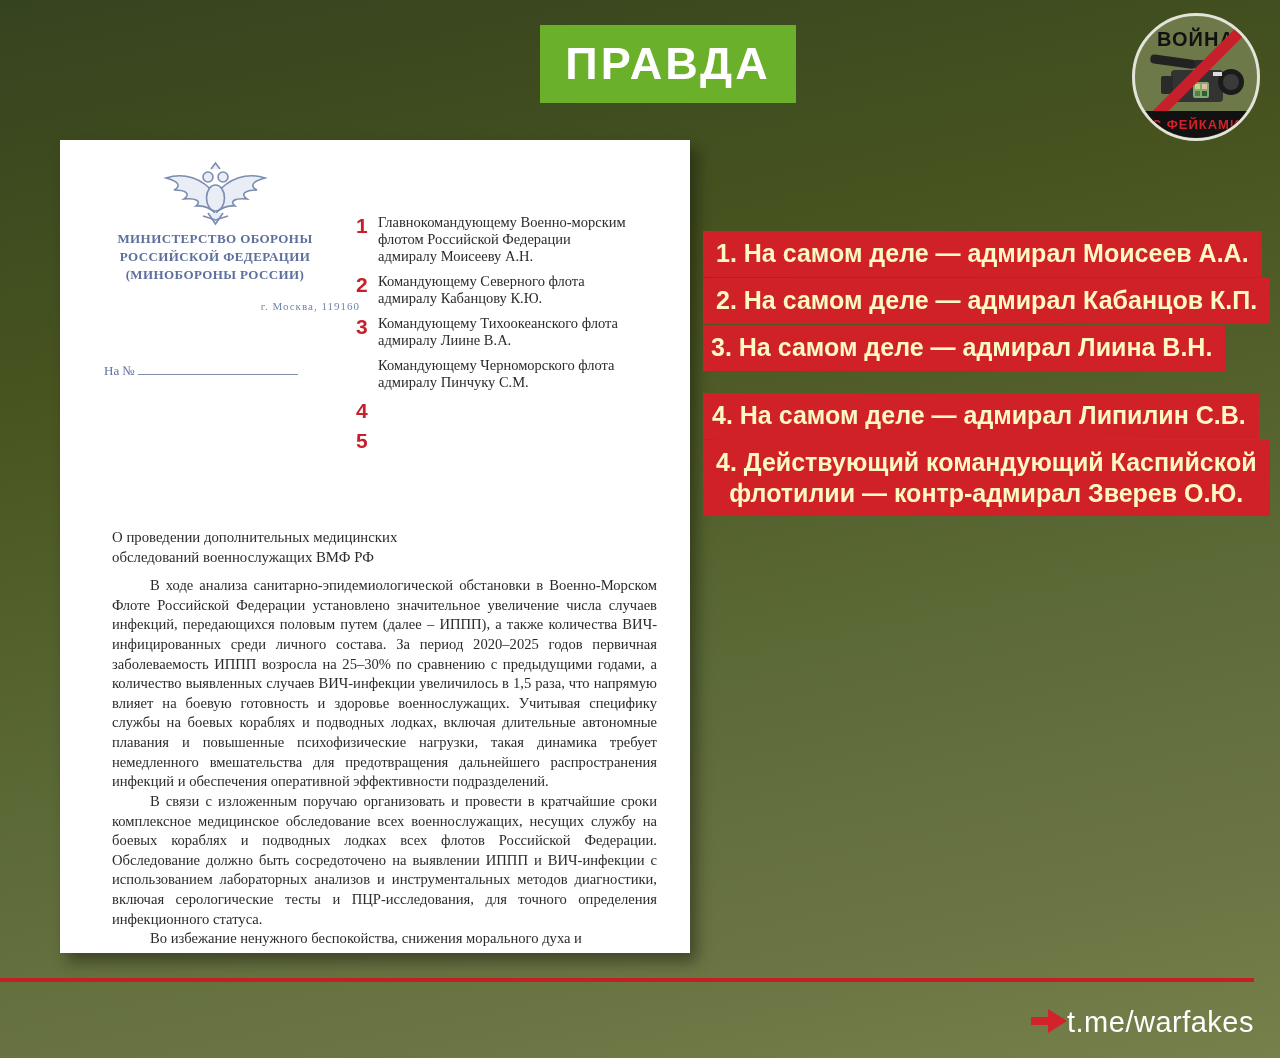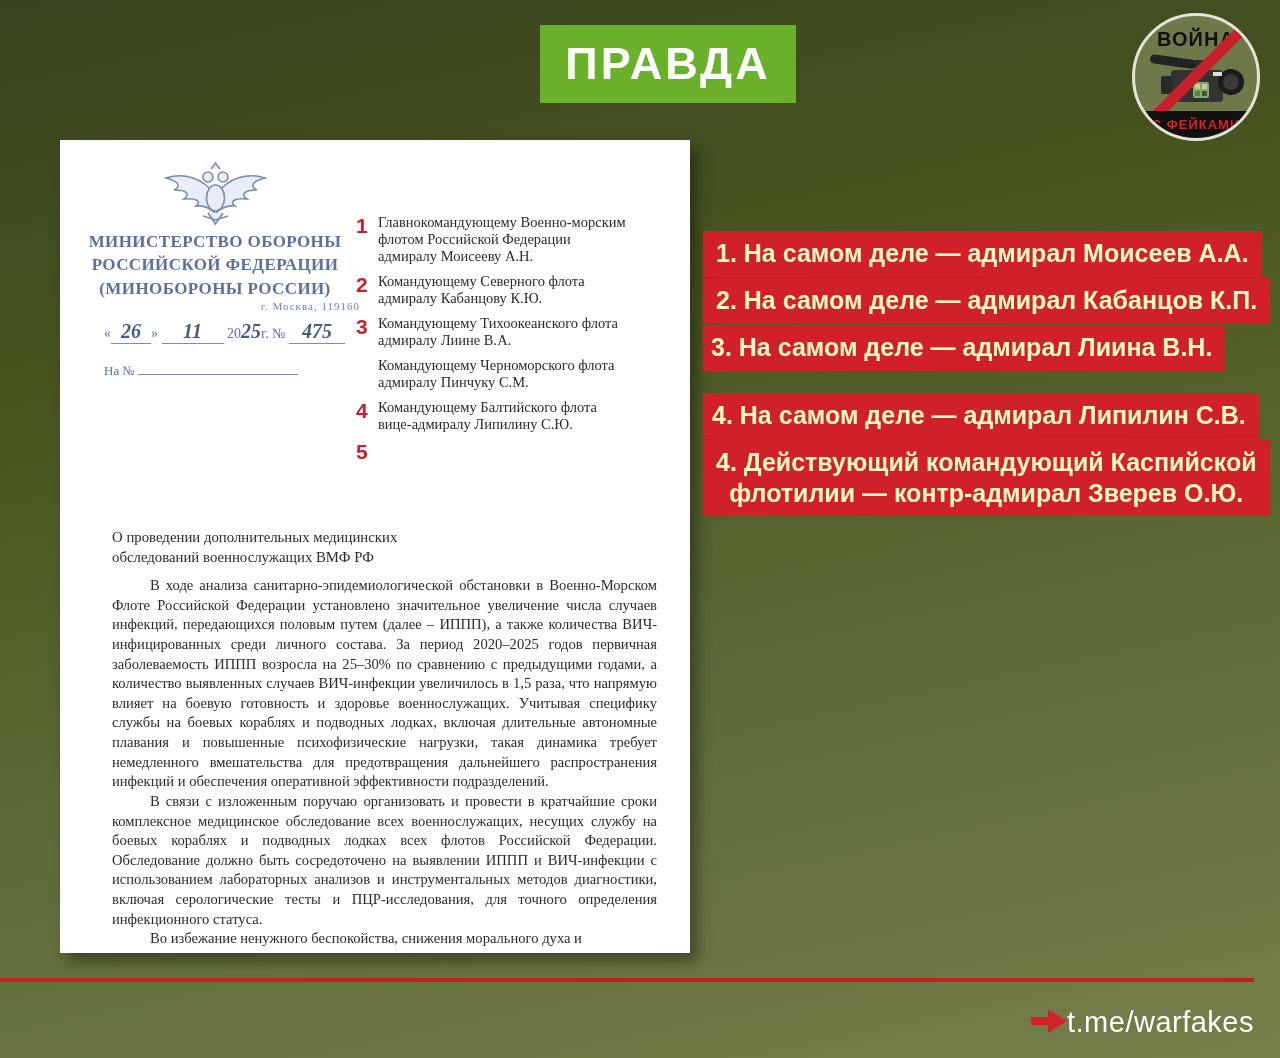--- a/index.html
+++ b/index.html
@@ -26,21 +26,21 @@
   .logo .logo-band{position:absolute;bottom:0;left:0;width:100%;height:27px;background:#111;
     display:flex;align-items:center;justify-content:center;z-index:5;}
   .logo .logo-band span{color:#d2232a;font-weight:bold;font-size:13px;letter-spacing:1px;}
 
   
   .doc{left:60px;top:140px;width:630px;height:813px;background:#fff;
     box-shadow:7px 9px 14px rgba(0,0,0,0.38);color:#2b2b2b;}
   .doc *{font-family:"Liberation Serif",serif;}
   .emblem{position:absolute;left:98px;top:20px;}
   .ministry{position:absolute;left:10px;top:90px;width:290px;text-align:center;
-    color:#5d6f9d;font-weight:bold;font-size:17px;line-height:1.38;letter-spacing:.4px;
+    color:#5d6f9d;font-weight:bold;font-size:13px;line-height:1.38;letter-spacing:.4px;
     white-space:pre-line;}
   .city{position:absolute;left:10px;top:160px;width:290px;text-align:right;
     color:#7386ab;font-size:11px;letter-spacing:1px;}
   .date-row{position:absolute;left:44px;top:180px;width:250px;color:#5d6f9d;font-size:14px;}
   .hand{font-style:italic;color:#4a5b80;font-size:20px;font-weight:bold;}
   .u{display:inline-block;text-align:center;border-bottom:1.5px solid #7d8dab;}
   .u-day{min-width:40px;}
   .u-month{min-width:62px;}
   .u-num{min-width:56px;}
   .na-line{position:absolute;left:44px;top:222px;color:#5d6f9d;font-size:13px;}
@@ -114,27 +114,20 @@
       <ellipse cx="57.5" cy="38" rx="9" ry="13" fill="#e9edf5"></ellipse>
       <path d="M50 53 L57.5 64 L65 53" fill="#e9edf5"></path>
       <path d="M45 56 L57.5 60 L70 56"></path>
     </svg>
   </div>
   <div class="ministry">МИНИСТЕРСТВО ОБОРОНЫ
 РОССИЙСКОЙ ФЕДЕРАЦИИ
 (МИНОБОРОНЫ РОССИИ)</div>
   <div class="city">г. Москва, 119160</div>
 
-  <div class="date-row">
-    <span>«</span><span class="hand u u-day">26</span><span>»</span>
-    <span class="hand u u-month">11</span>
-    <span>20</span><span class="hand">25</span><span>г.</span>
-    <span>№</span>
-    <span class="hand u u-num">475</span>
-  </div>
   <div class="na-line">
     <span>На №</span>
     <span class="na-underline"></span>
   </div>
 
   <div class="addr-list">
     <div class="addr-item">
       <span class="addr-num">1</span>
       <span class="addr-text">Главнокомандующему Военно-морским
 флотом Российской Федерации
@@ -150,22 +143,20 @@
       <span class="addr-text">Командующему Тихоокеанского флота
 адмиралу Лиине В.А.</span>
     </div>
     <div class="addr-item">
       <span class="addr-num"></span>
       <span class="addr-text">Командующему Черноморского флота
 адмиралу Пинчуку С.М.</span>
     </div>
     <div class="addr-item">
       <span class="addr-num">4</span>
-      <span class="addr-text">Командующему Балтийского флота
-вице-адмиралу Липилину С.Ю.</span>
     </div>
     <div class="addr-item">
       <span class="addr-num">5</span>
     </div>
   </div>
 
   <div class="subject">О проведении дополнительных медицинских
 обследований военнослужащих ВМФ РФ</div>
 
   <div class="body-text">

